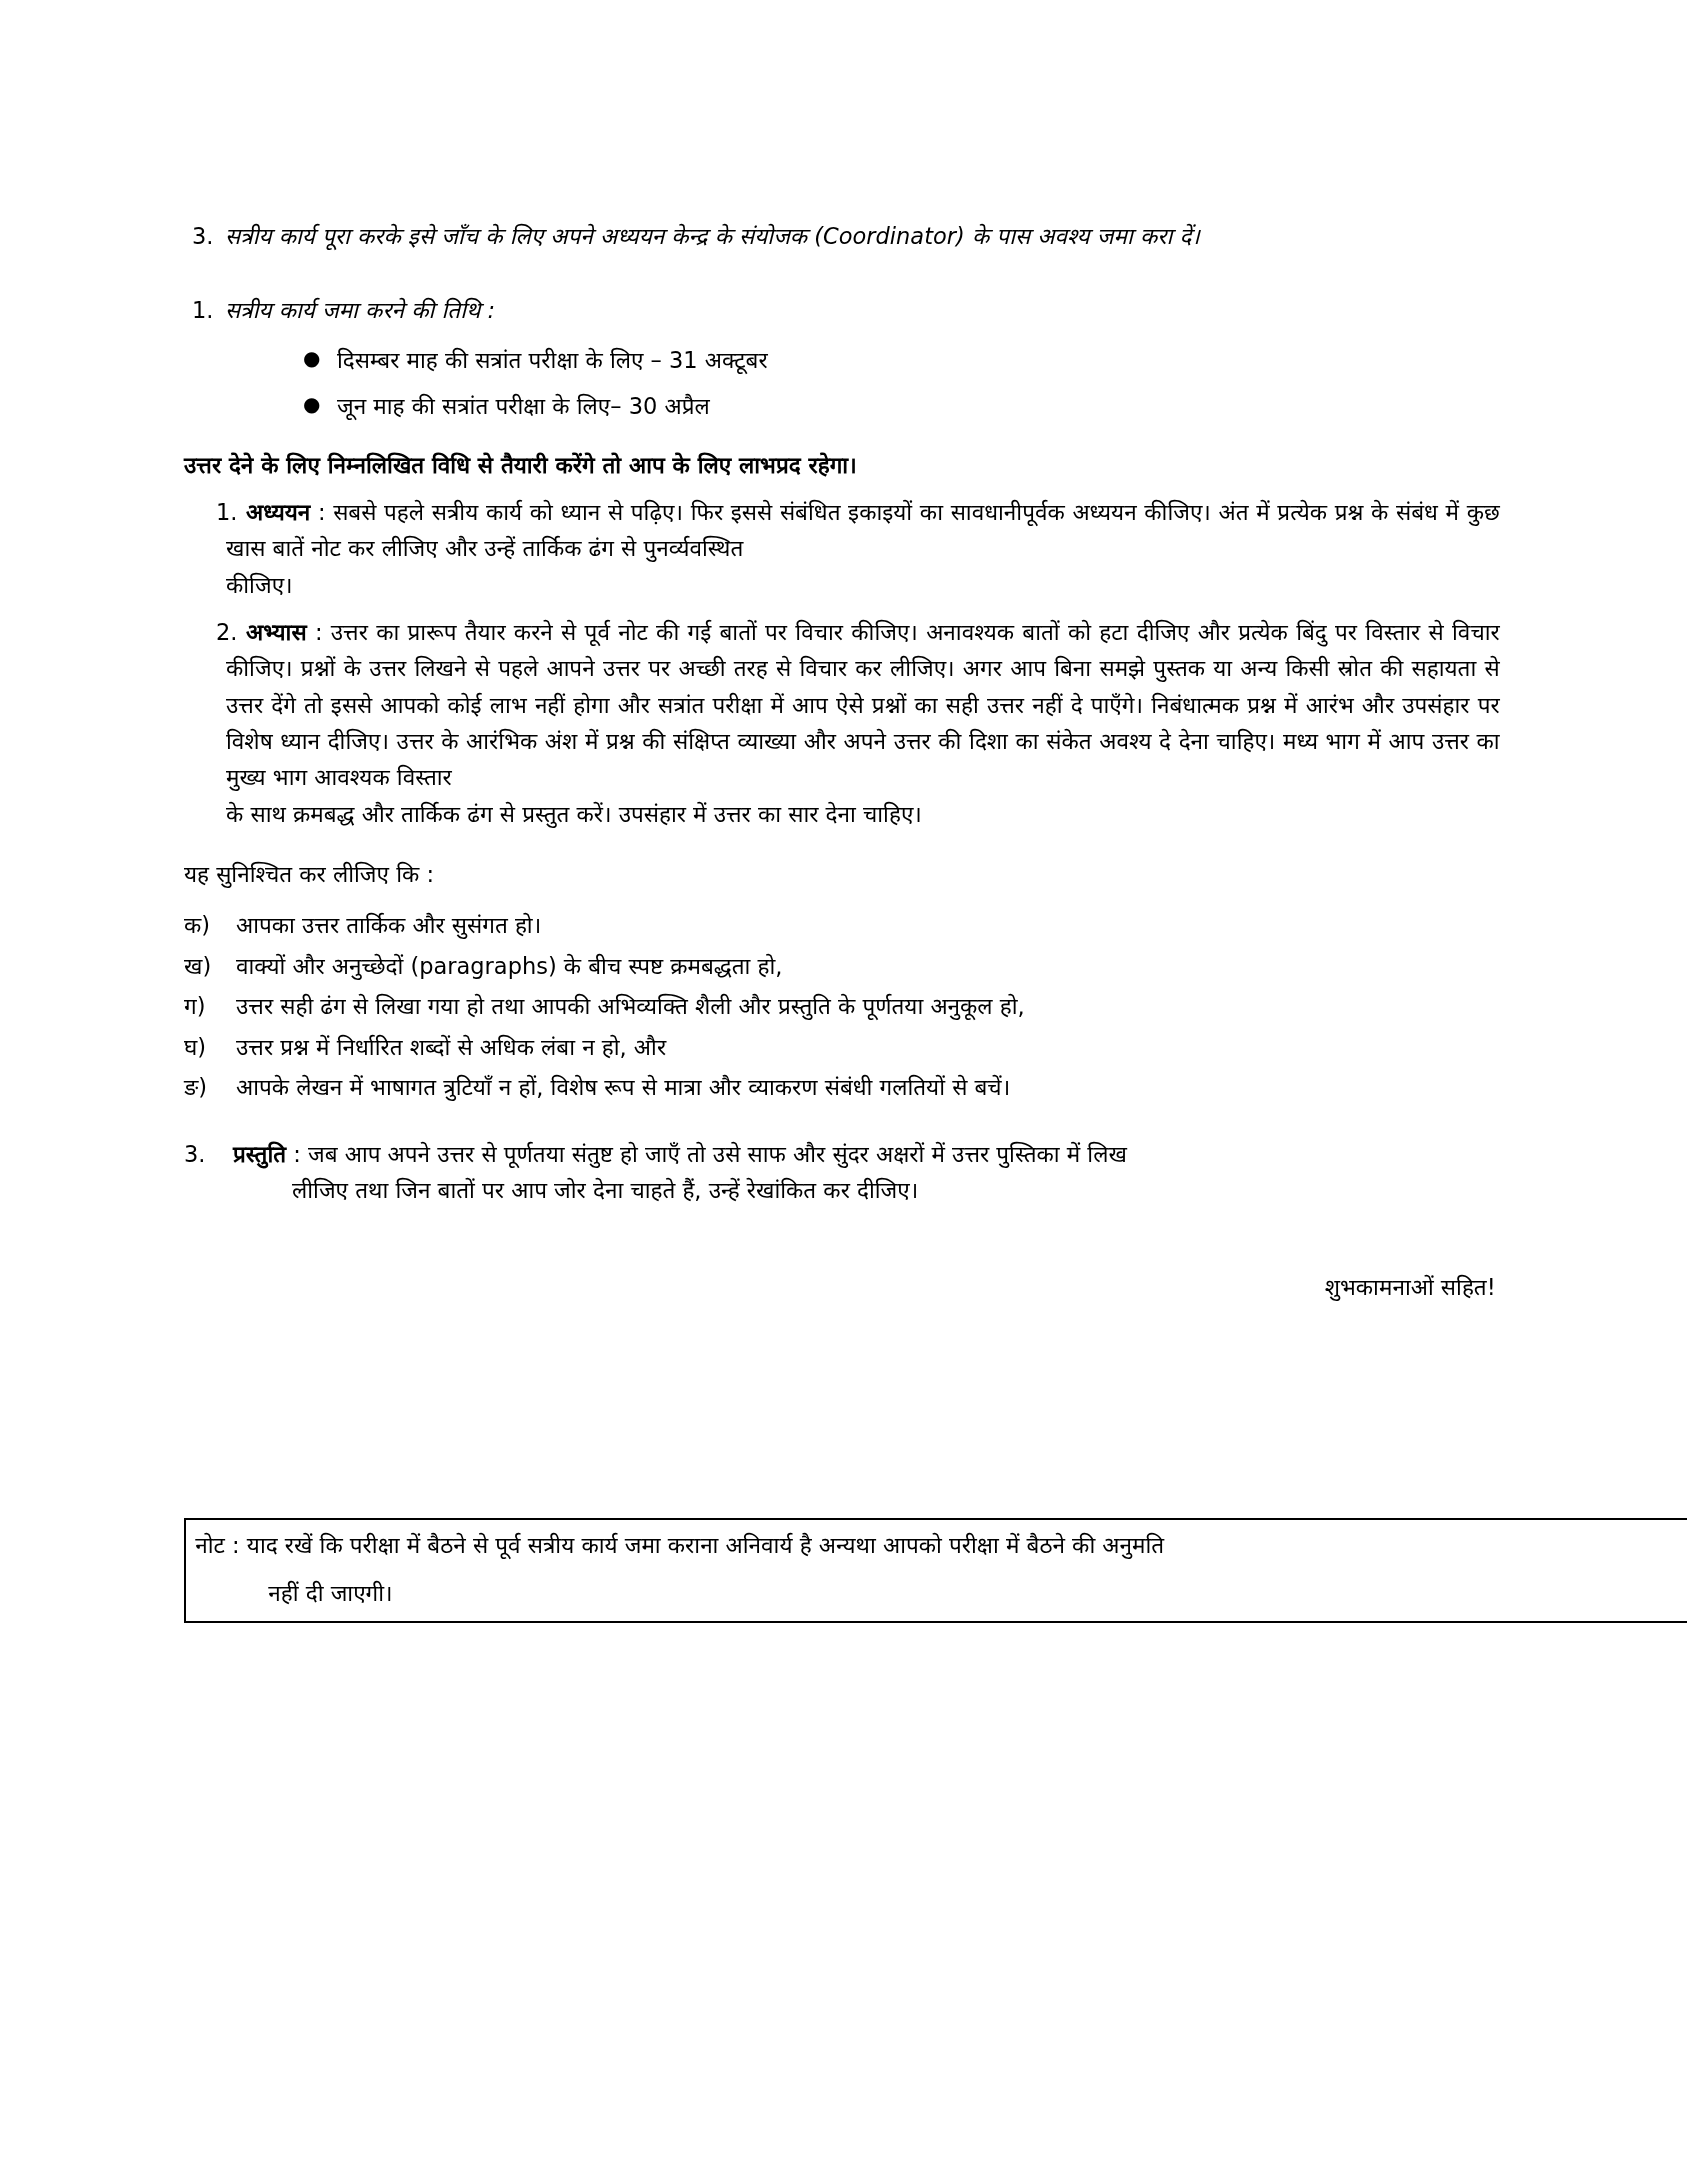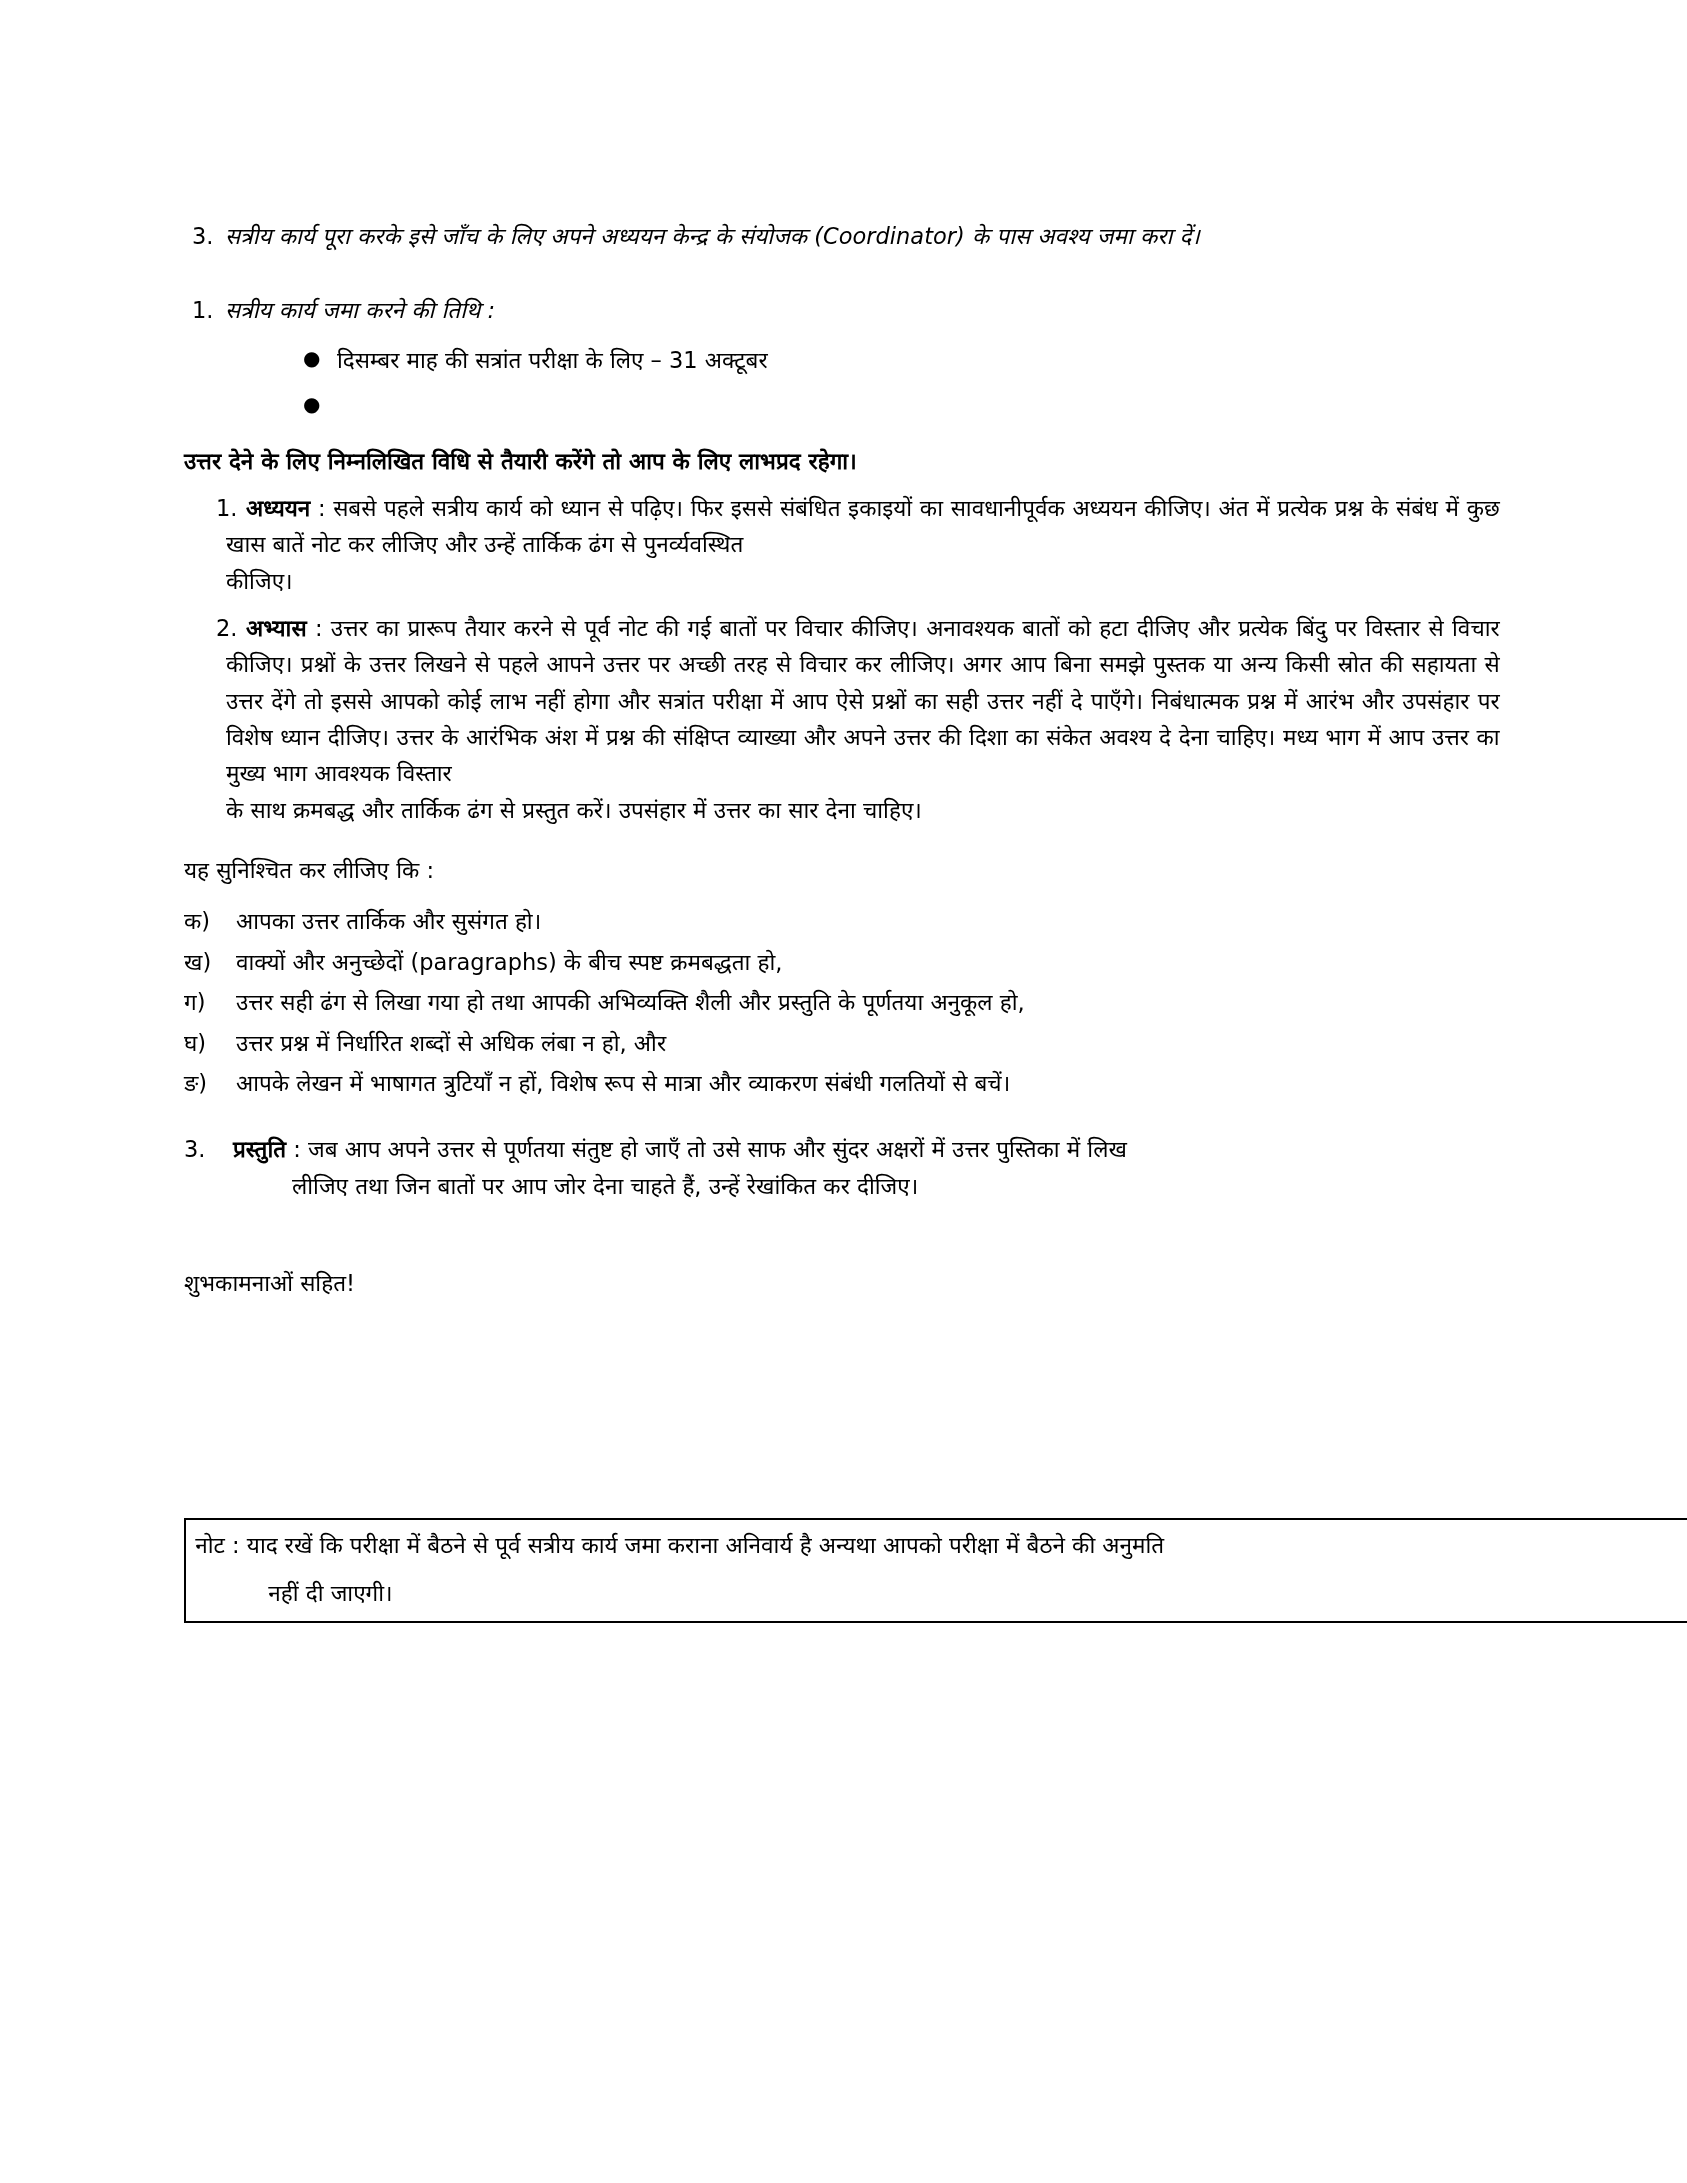--- a/index.html
+++ b/index.html
@@ -159,20 +159,21 @@
   }
   .present .pbody {
     flex: 1 1 auto;
   }
   .present .pbody .l1 { display: block; }
   .present .pbody .l2 { display: block; padding-left: 79px; }
 
   
   .closing {
     margin-top: 61px;
+    text-align: right;
     padding-right: 5.3px;
   }
 
   
   .note-box {
     position: absolute;
     left: 184px;
     top: 1518px;
     width: 1574px;
     border: 2px solid #000000;
@@ -201,20 +202,21 @@
       <span class="body nojust">सत्रीय कार्य जमा करने की तिथि :</span>
     </div>
 
     <ul class="bullets hi">
       <li>
         <span class="dot">●</span>
         <span class="btext">दिसम्बर माह की सत्रांत परीक्षा के लिए – 31 अक्टूबर</span>
       </li>
       <li>
         <span class="dot">●</span>
+        <span class="btext">जून माह की सत्रांत परीक्षा के लिए– 30 अप्रैल</span>
       </li>
     </ul>
 
     <div class="hi lead">उत्तर देने के लिए निम्नलिखित विधि से तैयारी करेंगे तो आप के लिए लाभप्रद रहेगा।</div>
 
     <ol class="para-list hi">
       <li>
         <span class="pnum">1.</span>
         <span class="ptext">
           <b class="bold">अध्ययन</b><span> : </span><span>सबसे पहले सत्रीय कार्य को ध्यान से पढ़िए। फिर इससे संबंधित इकाइयों का सावधानीपूर्वक अध्ययन कीजिए। अंत में प्रत्येक प्रश्न के संबंध में कुछ खास बातें नोट कर लीजिए और उन्हें तार्किक ढंग से पुनर्व्यवस्थित</span>

